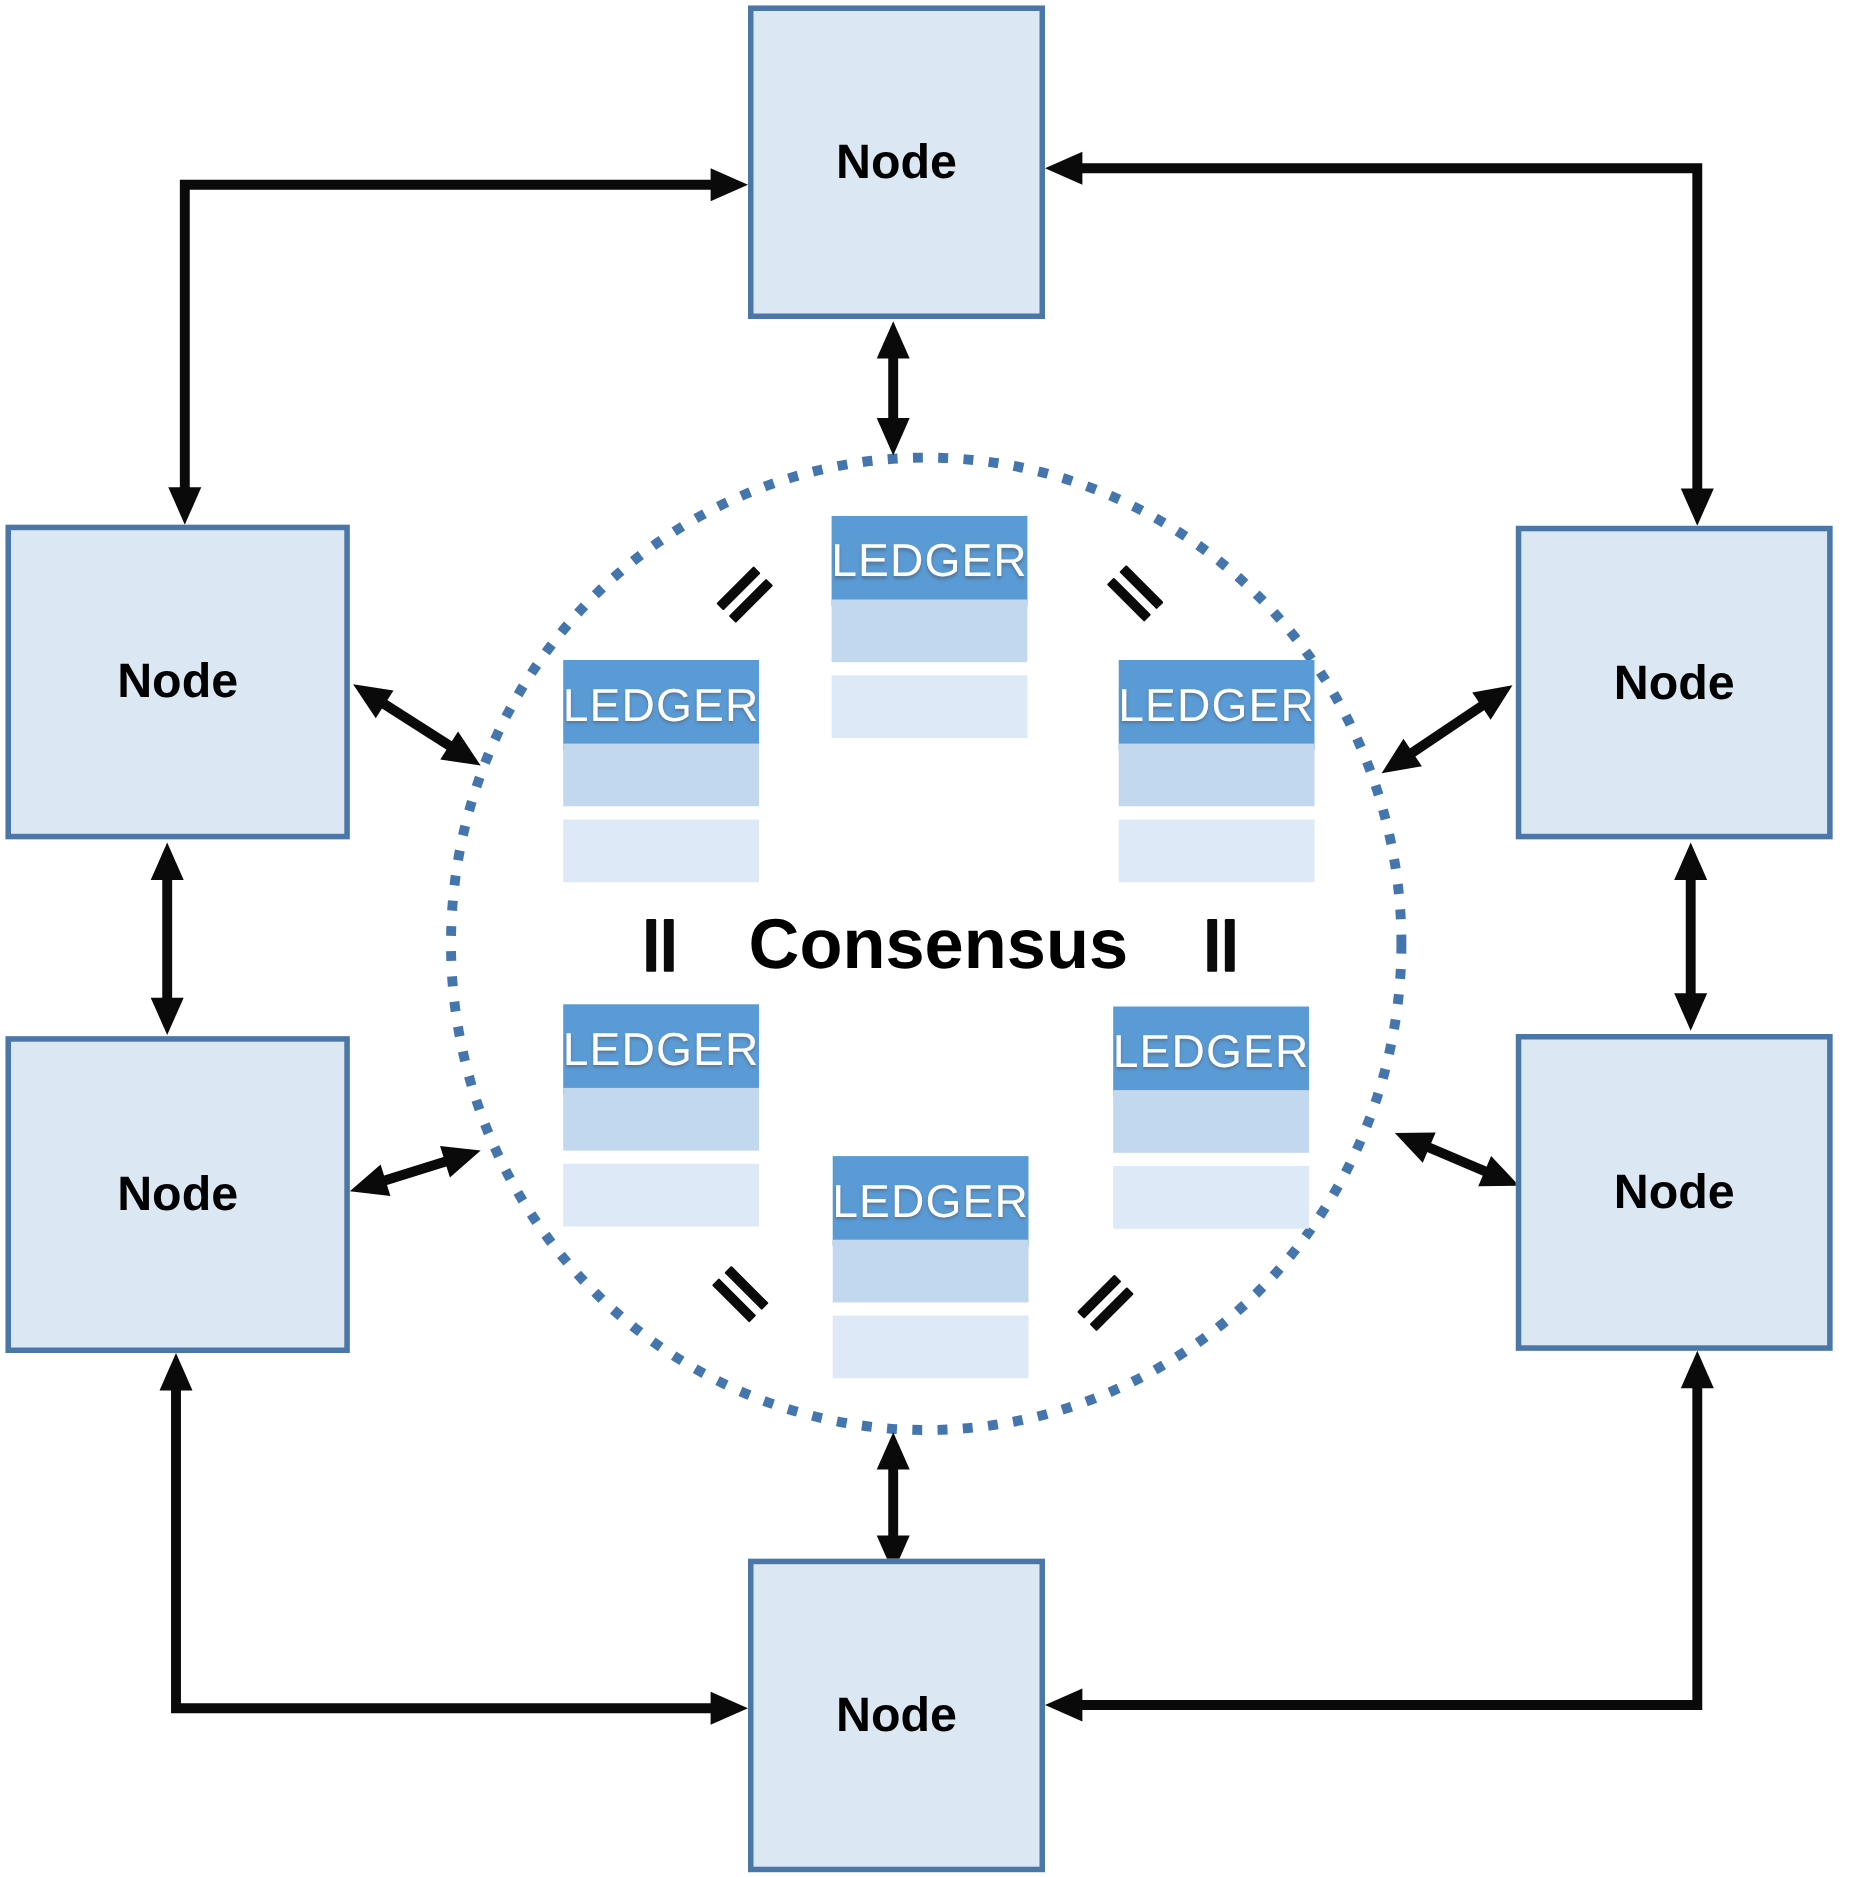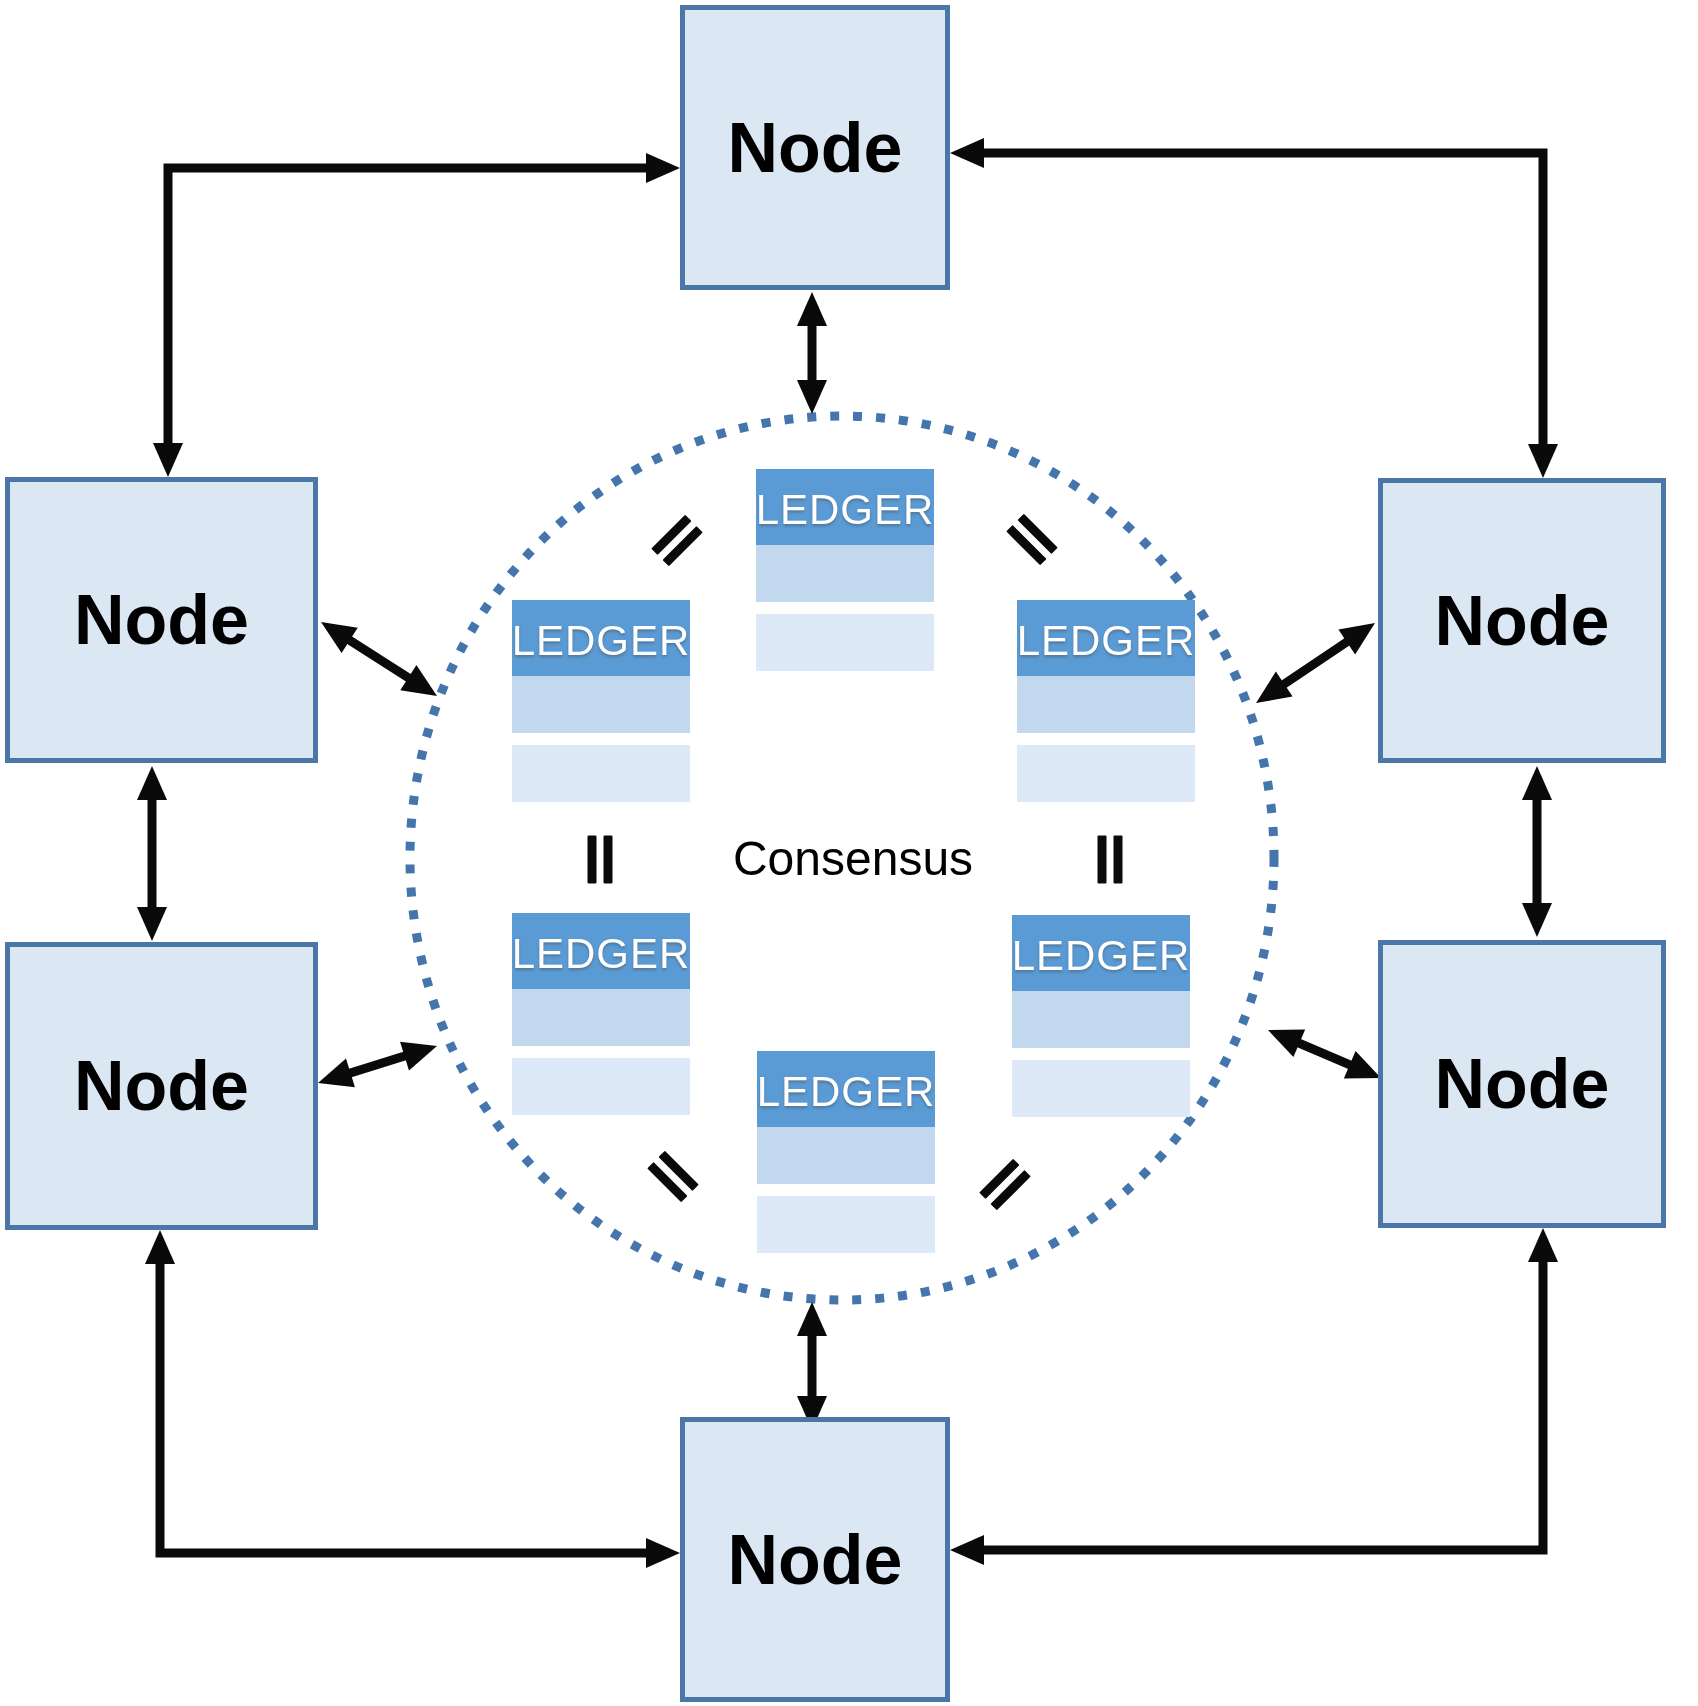--- a/index.html
+++ b/index.html
@@ -32,21 +32,21 @@
     stroke-dasharray:9 14;
   }
   .node{
     position:absolute;
     box-sizing:border-box;
     background:var(--node-fill);
     border:5px solid var(--node-border);
     display:flex;align-items:center;justify-content:center;
   }
   .node-label{
-    font-size:70px;font-weight:bold;color:var(--text);
+    font-size:44px;font-weight:bold;color:var(--text);
     letter-spacing:0px;
   }
   .ledger{position:absolute;width:178px;height:202px;}
   .ledger-header{
     position:absolute;left:0;top:0;width:178px;height:82px;
     background:var(--ledger-header-bg);
     display:flex;align-items:center;justify-content:center;
   }
   .ledger-title{
     color:var(--ledger-text);
@@ -60,21 +60,21 @@
     position:absolute;width:48px;height:25px;
   }
   .eq .bar{
     display:block;width:48px;height:9px;background:var(--arrow);
     border-radius:1px;
   }
   .eq .bar + .bar{margin-top:7px;}
   .consensus-label{
     position:absolute;left:853px;top:858px;
     transform:translate(-50%,-50%);
-    font-size:48px;font-weight:normal;color:var(--text);
+    font-size:64px;font-weight:bold;color:var(--text);
     white-space:nowrap;
   }
 </style>
 </head>
 <body>
 
 <div class="canvas">
 
   <svg id="wires" viewBox="0 0 1698 1706">
     <ellipse class="consensus-ellipse" cx="842" cy="858" rx="432" ry="442"></ellipse>

